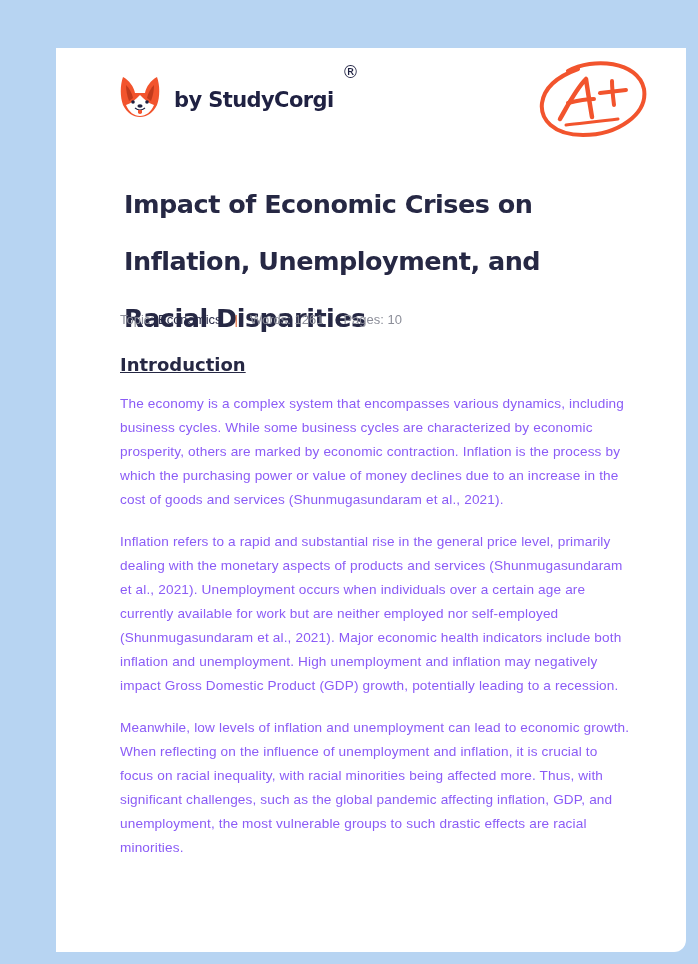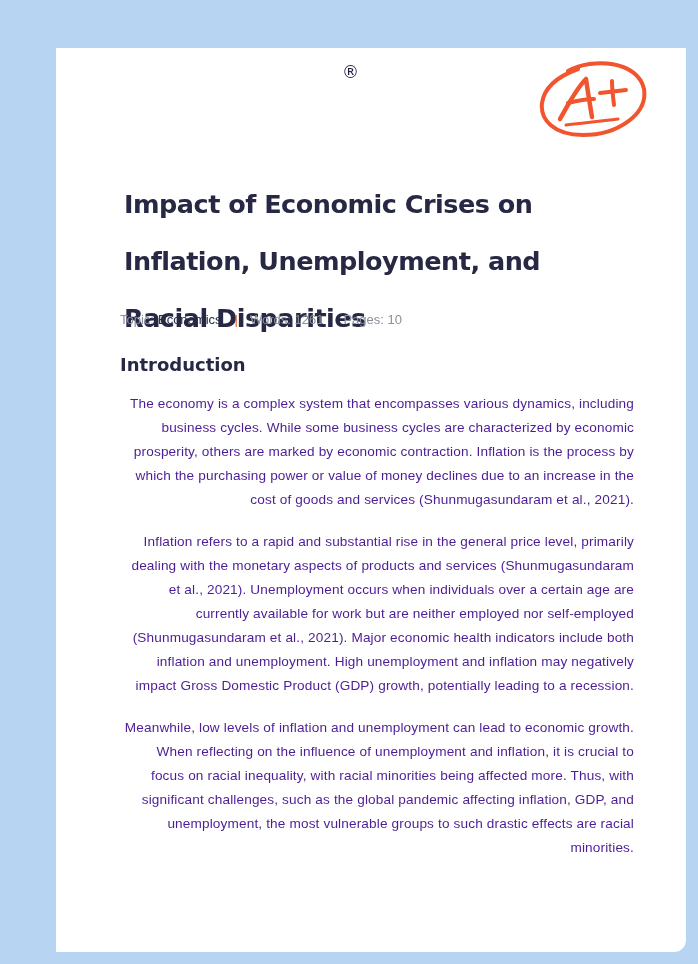--- a/index.html
+++ b/index.html
@@ -42,37 +42,50 @@
     position: absolute; left: 64px; top: 264px;
     font-size: 13px; color: #8c8e99;
     display: flex; align-items: flex-start; white-space: nowrap;
   }
   .meta .topic-val { color: #262844; margin-left: 4px; }
   .meta .sep { color: #e0602e; margin: 0 12px 0 13px; }
   .meta .pages { margin-left: 20px; }
   .h2 {
     position: absolute; left: 64px; top: 306px; margin: 0;
     font-family: "DejaVu Sans", sans-serif; font-weight: bold;
-    font-size: 18px; color: #262844;
+    font-size: 18px; color: #262844; text-decoration: underline;
   }
   .body-text {
     position: absolute; left: 64px; top: 344px; width: 514px;
   }
   .body-text p {
     margin: 0 0 18px 0;
-    font-size: 13.6px; line-height: 24px; color: #4c1d95;
+    font-size: 13.6px; line-height: 24px; color: #8b5cf6;
     letter-spacing: 0.15px;
-    text-align: right;
   }
 </style>
 </head>
 <body>
 
 <div class="card">
 
+  <div class="logo">
+    <svg class="corgi" viewBox="0 0 40 44">
+      <path d="M3 2 C9 5 14 12 15 18 L25 18 C26 12 31 5 37 2 C40 10 40 22 37 30 C33 38 27 42 20 42 C13 42 7 38 3 30 C0 22 0 10 3 2 Z" fill="#f2542d"></path>
+      <path d="M6 10 C9 13 12 18 13 23 L9 26 C7 21 6 15 6 10 Z" fill="#c23a1c"></path>
+      <path d="M34 10 C31 13 28 18 27 23 L31 26 C33 21 34 15 34 10 Z" fill="#c23a1c"></path>
+      <path d="M20 20 C16 24 12 28 6 30 C9 37 14 41 20 41 C26 41 31 37 34 30 C28 28 24 24 20 20 Z" fill="#ffffff"></path>
+      <circle cx="13" cy="27" r="1.8" fill="#1f2142"></circle>
+      <circle cx="27" cy="27" r="1.8" fill="#1f2142"></circle>
+      <ellipse cx="20" cy="31" rx="2.6" ry="1.8" fill="#1f2142"></ellipse>
+      <path d="M15 33 Q20 37 25 33" stroke="#1f2142" stroke-width="1.2" fill="none"></path>
+      <path d="M18 35 L22 35 L22 38 Q20 40 18 38 Z" fill="#f2542d"></path>
+    </svg>
+    <span class="brand">by StudyCorgi</span>
+  </div>
   <span class="reg">®</span>
 
   <svg class="grade" viewBox="0 0 110 80">
     <path d="M30 12 C55 -2 100 2 106 30 C110 55 80 76 45 76 C15 76 2 60 4 44 C6 30 18 18 40 10" stroke="#f2542d" stroke-width="4" fill="none" stroke-linecap="round"></path>
     <path d="M22 60 C30 46 38 30 48 20 C50 34 52 46 54 58" stroke="#f2542d" stroke-width="4.5" fill="none" stroke-linecap="round" stroke-linejoin="round"></path>
     <path d="M30 44 C38 42 46 40 56 40" stroke="#f2542d" stroke-width="4" fill="none" stroke-linecap="round"></path>
     <path d="M62 34 C70 33 80 32 88 31" stroke="#f2542d" stroke-width="4" fill="none" stroke-linecap="round"></path>
     <path d="M74 22 C74 30 75 38 76 46" stroke="#f2542d" stroke-width="4" fill="none" stroke-linecap="round"></path>
     <path d="M28 66 C45 64 65 62 80 60" stroke="#f2542d" stroke-width="3" fill="none" stroke-linecap="round"></path>
   </svg>

